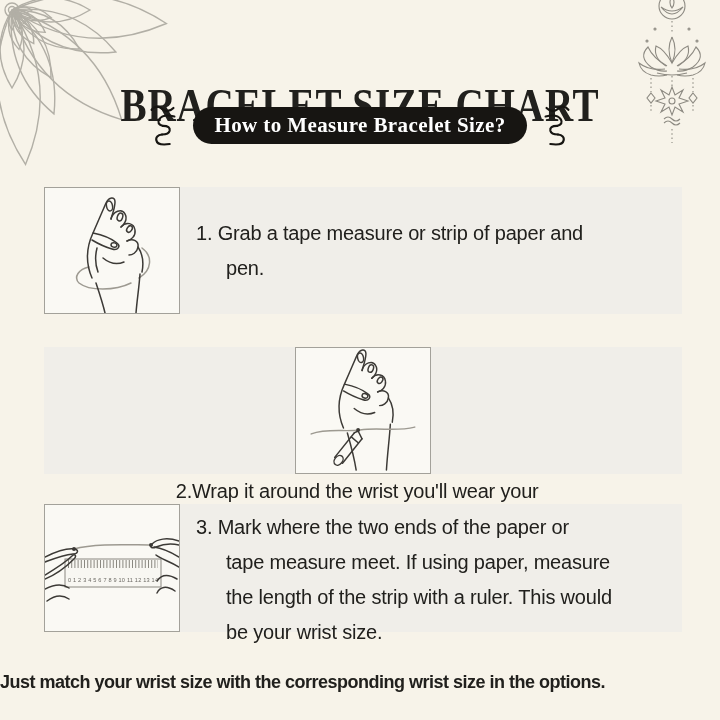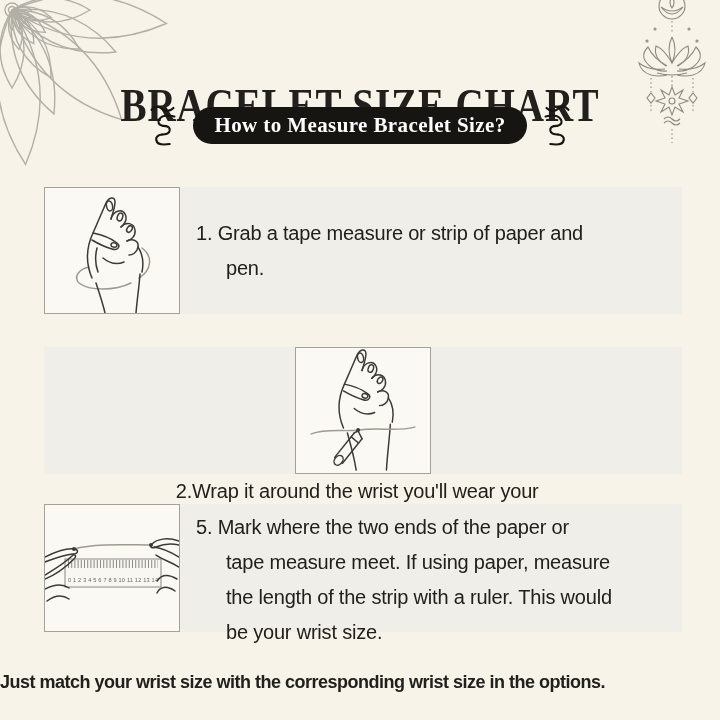--- a/index.html
+++ b/index.html
@@ -230,20 +230,20 @@
         <path d="M0,70 C10,64 20,58 27,51 C30,48 32,51 29,54 C21,62 10,70 0,74"></path>
         <path d="M0,84 C10,79 18,79 24,83"></path>
         <path d="M2,96 C10,90 18,90 24,94"></path>
         <path d="M134,36 C122,32 112,34 107,39 C104,42 107,44 111,42 C118,39 126,38 134,40"></path>
         <path d="M134,52 C124,46 116,43 109,42"></path>
         <path d="M134,62 C124,56 116,54 111,50"></path>
         <path d="M132,74 C122,68 116,70 112,76"></path>
         <path d="M130,86 C121,80 115,82 112,88"></path>
       </svg>
     </div>
-    <p class="step-text">5. Mark where the two ends of the paper or
+    <p class="step-text">3. Mark where the two ends of the paper or
 tape measure meet. If using paper, measure
 the length of the strip with a ruler. This would
 be your wrist size.</p>
   </section>
 
   <p class="footer">Just match your wrist size with the corresponding wrist size in the options.</p>
 </div>
 
 </body></html>

